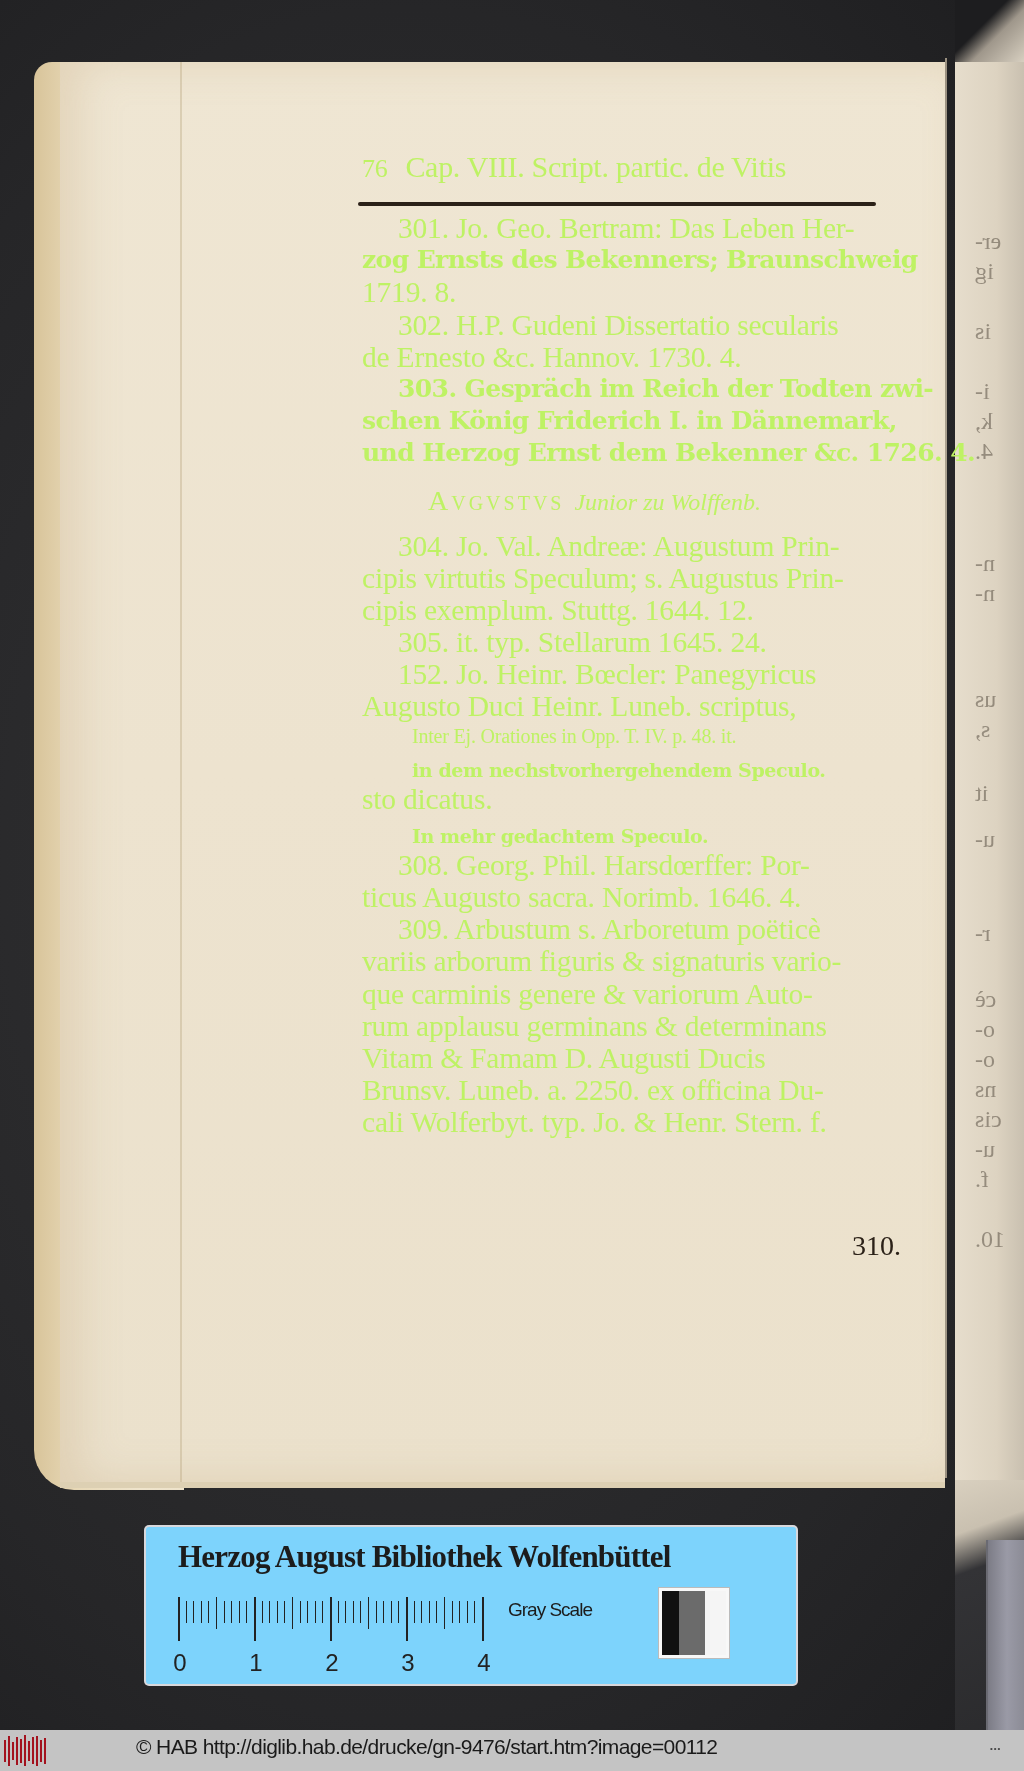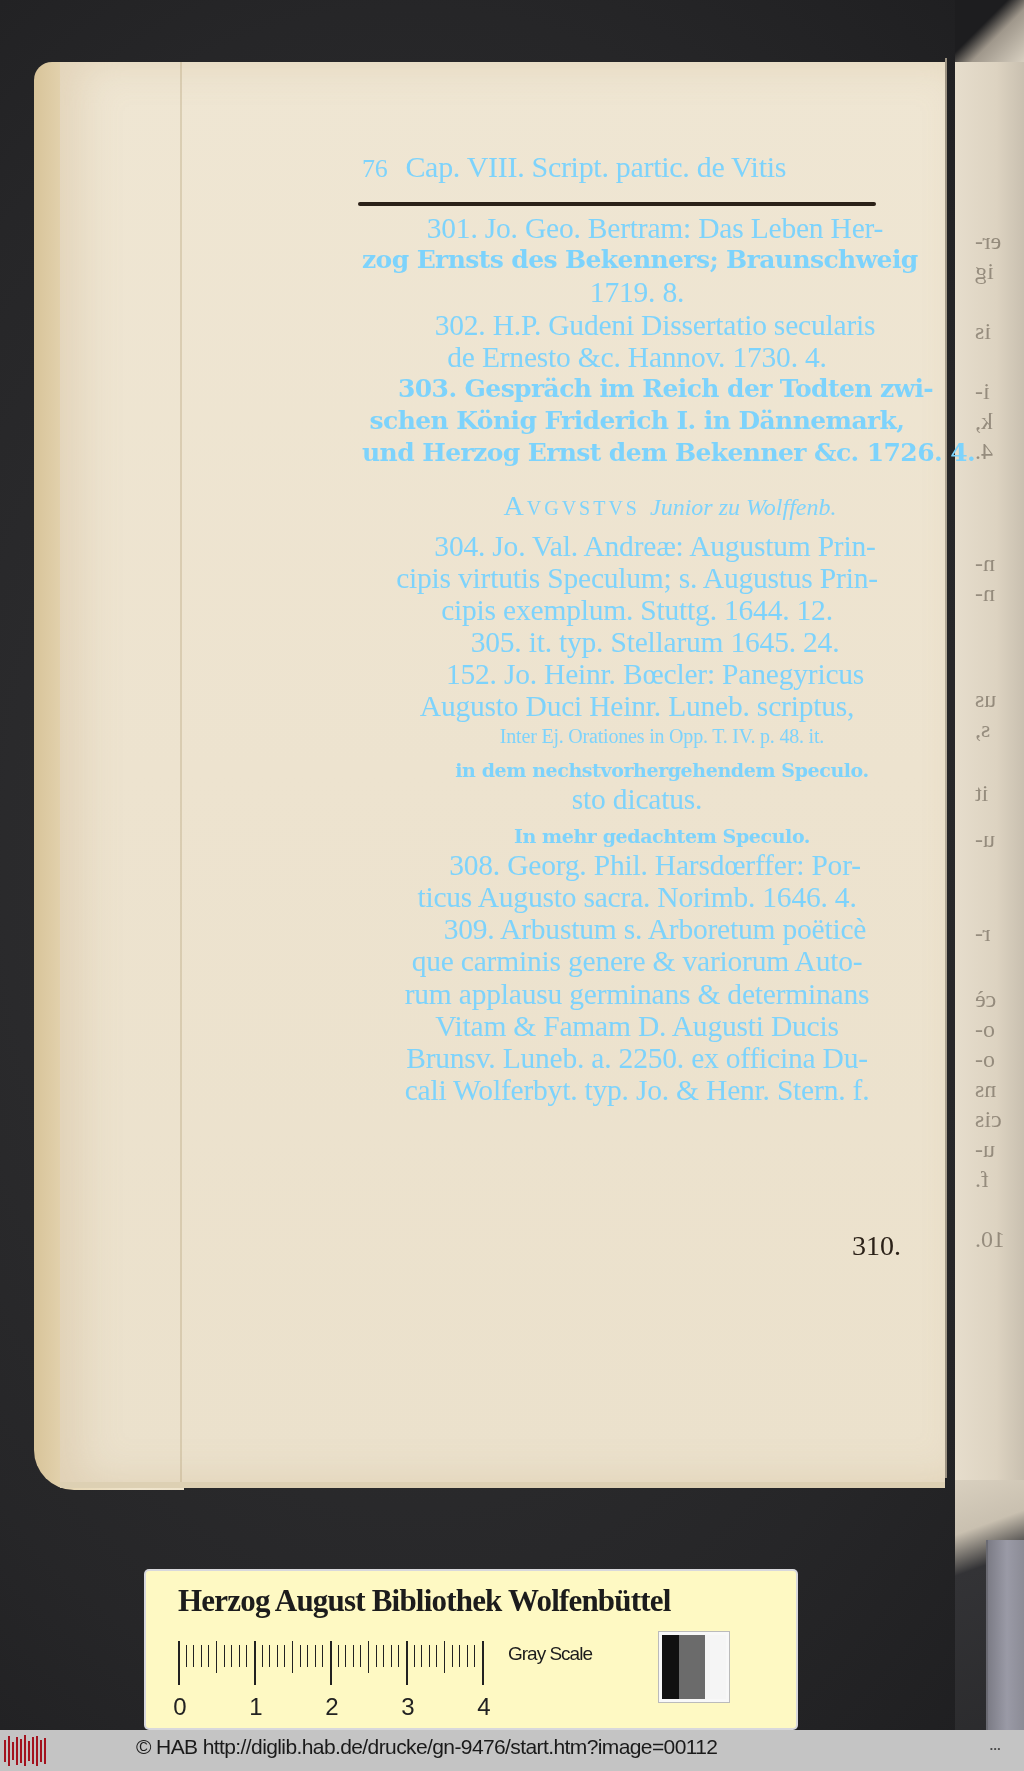--- a/index.html
+++ b/index.html
@@ -49,54 +49,52 @@
     border-bottom: 6px solid #ddd0b3;
     box-shadow: inset 20px 0 40px rgba(190,160,110,0.25);
   }
   .page-inner-shadow {
     position: absolute; left: 180px; top: 62px; width: 2px; height: 1420px;
     background: rgba(180,160,120,0.35);
   }
 
   .text-block {
     position: absolute; left: 362px; top: 150px; width: 550px;
-    color: #7dd3fc;
-    text-align: center;
+    color: #bef264;
   }
   .header-line {
     display: flex; align-items: baseline; white-space: nowrap;
     font-size: 30px; height: 44px; letter-spacing: -0.3px;
   }
   .header-line .pg { font-size: 26px; margin-right: 18px; }
   .rule {
     width: 518px; height: 4px; background: #2b2118; margin: 8px 0 6px -4px;
     border-radius: 2px;
   }
   .line {
     font-size: 29.5px; line-height: 32.2px; white-space: nowrap;
     letter-spacing: -0.2px; height: 32.2px;
   }
   .line.indent { padding-left: 36px; }
   .line.fraktur { font-family: "DejaVu Serif", serif; font-size: 25px; font-weight: bold; letter-spacing: -0.6px; }
   .line.note { font-size: 20px; line-height: 26px; height: 26px; padding-left: 50px; }
   .line.note.fr { font-family: "DejaVu Serif", serif; font-size: 19px; font-weight: bold; letter-spacing: -0.4px; margin-top: 8px; }
   .section-head {
-    font-size: 28px; line-height: 44px; height: 60px; padding-top: 14px; box-sizing: border-box;
+    font-size: 28px; line-height: 34px; height: 60px; padding-top: 14px; box-sizing: border-box;
     padding-left: 66px; letter-spacing: 3px; font-variant: small-caps; white-space: nowrap;
   }
   .section-head .ital { font-style: italic; letter-spacing: 0; font-variant: normal; font-size: 24px; }
   .pagecatch {
     position: absolute; left: 852px; top: 1230px; font-size: 28px; color: #2b2118;
   }
 
   .label-card {
     position: absolute; left: 146px; top: 1527px; width: 650px; height: 157px;
-    background: #fef9c3; border-radius: 3px;
+    background: #7dd3fc; border-radius: 3px;
     box-shadow: 0 0 0 2px #d8d8dc;
-    margin-top: 44px;
   }
   .label-title {
     position: absolute; left: 32px; top: 12px; font-size: 31px; font-weight: bold;
     color: #1c1c1c; letter-spacing: -0.8px; font-family: "Liberation Serif", serif; white-space: nowrap;
   }
   .ruler {
     position: absolute; left: 32px; top: 70px; width: 250px; height: 90px;
   }
   .tick { position: absolute; bottom: 46px; width: 1px; background: #222; }
   .tick.major { width: 2px; }
@@ -196,20 +194,21 @@
   <div class="line indent">305. it. typ. Stellarum  1645. 24.</div>
   <div class="line indent">152. Jo. Heinr. Bœcler:   Panegyricus</div>
   <div class="line">Augusto Duci Heinr. Luneb. scriptus,</div>
   <div class="line note">Inter Ej. Orationes in Opp. T. IV. p. 48. it.</div>
   <div class="line note fr">in dem nechstvorhergehendem Speculo.</div>
   <div class="line">sto dicatus.</div>
   <div class="line note fr">In mehr gedachtem Speculo.</div>
   <div class="line indent">308. Georg. Phil. Harsdœrffer: Por-</div>
   <div class="line">ticus Augusto sacra. Norimb. 1646. 4.</div>
   <div class="line indent">309. Arbustum s. Arboretum poëticè</div>
+  <div class="line">variis arborum figuris &amp; signaturis vario-</div>
   <div class="line">que carminis genere &amp; variorum Auto-</div>
   <div class="line">rum applausu germinans &amp; determinans</div>
   <div class="line">Vitam &amp; Famam D. Augusti Ducis</div>
   <div class="line">Brunsv. Luneb. a. 2250. ex officina Du-</div>
   <div class="line">cali Wolferbyt. typ. Jo. &amp; Henr. Stern. f.</div>
 </div>
 <div class="pagecatch">310.</div>
 
 <div class="label-card">
   <div class="label-title">Herzog August Bibliothek Wolfenbüttel</div>

